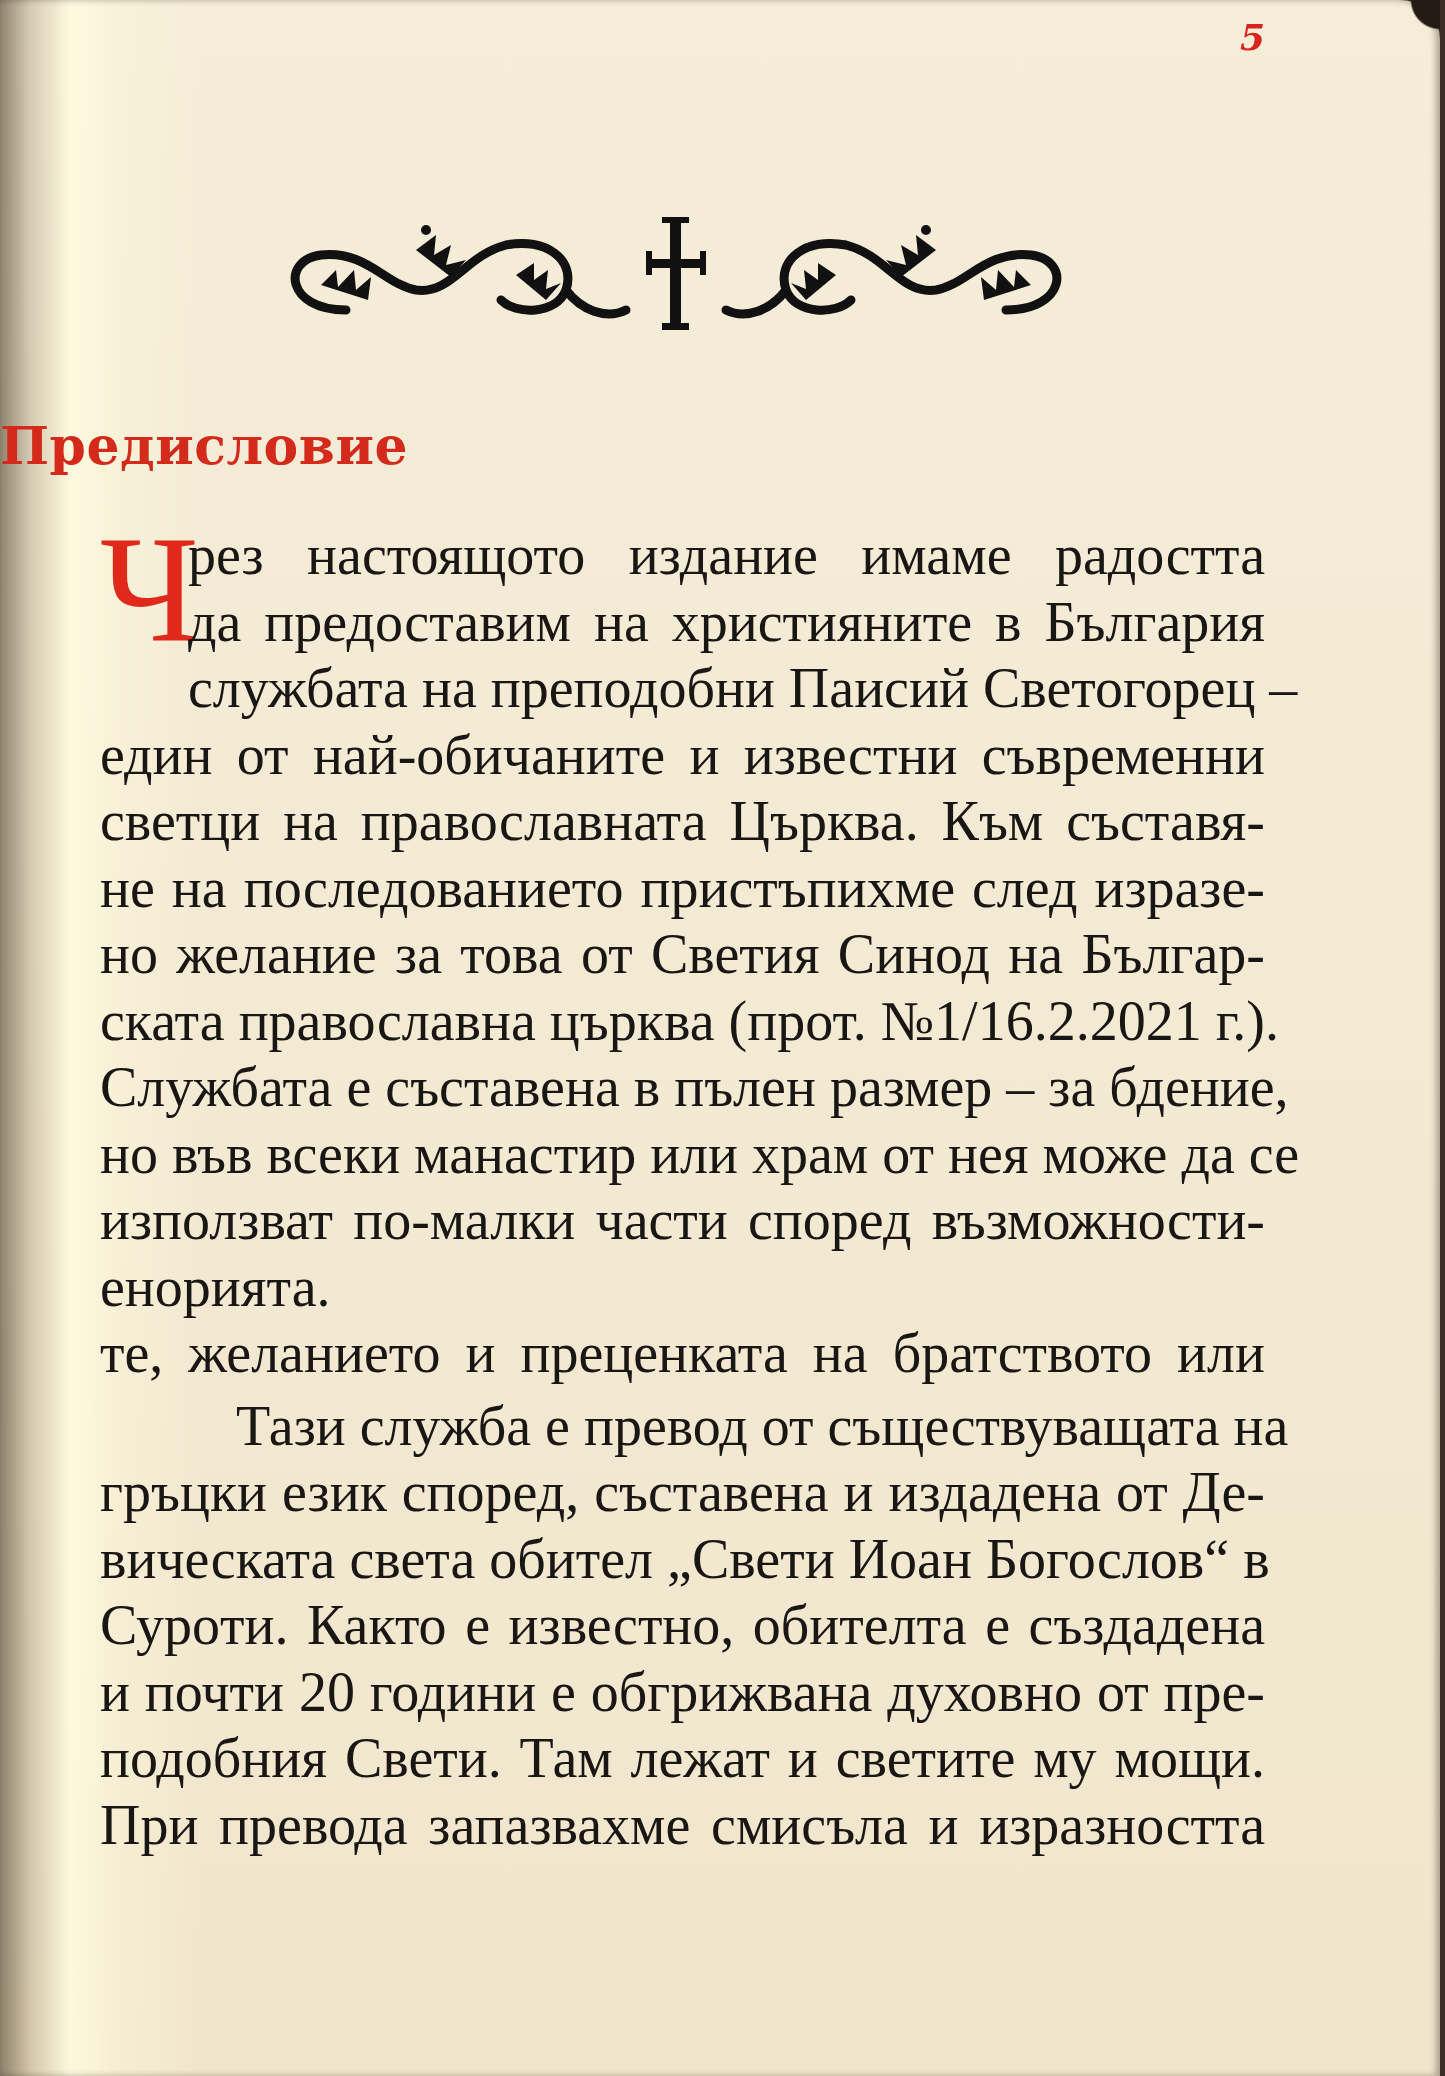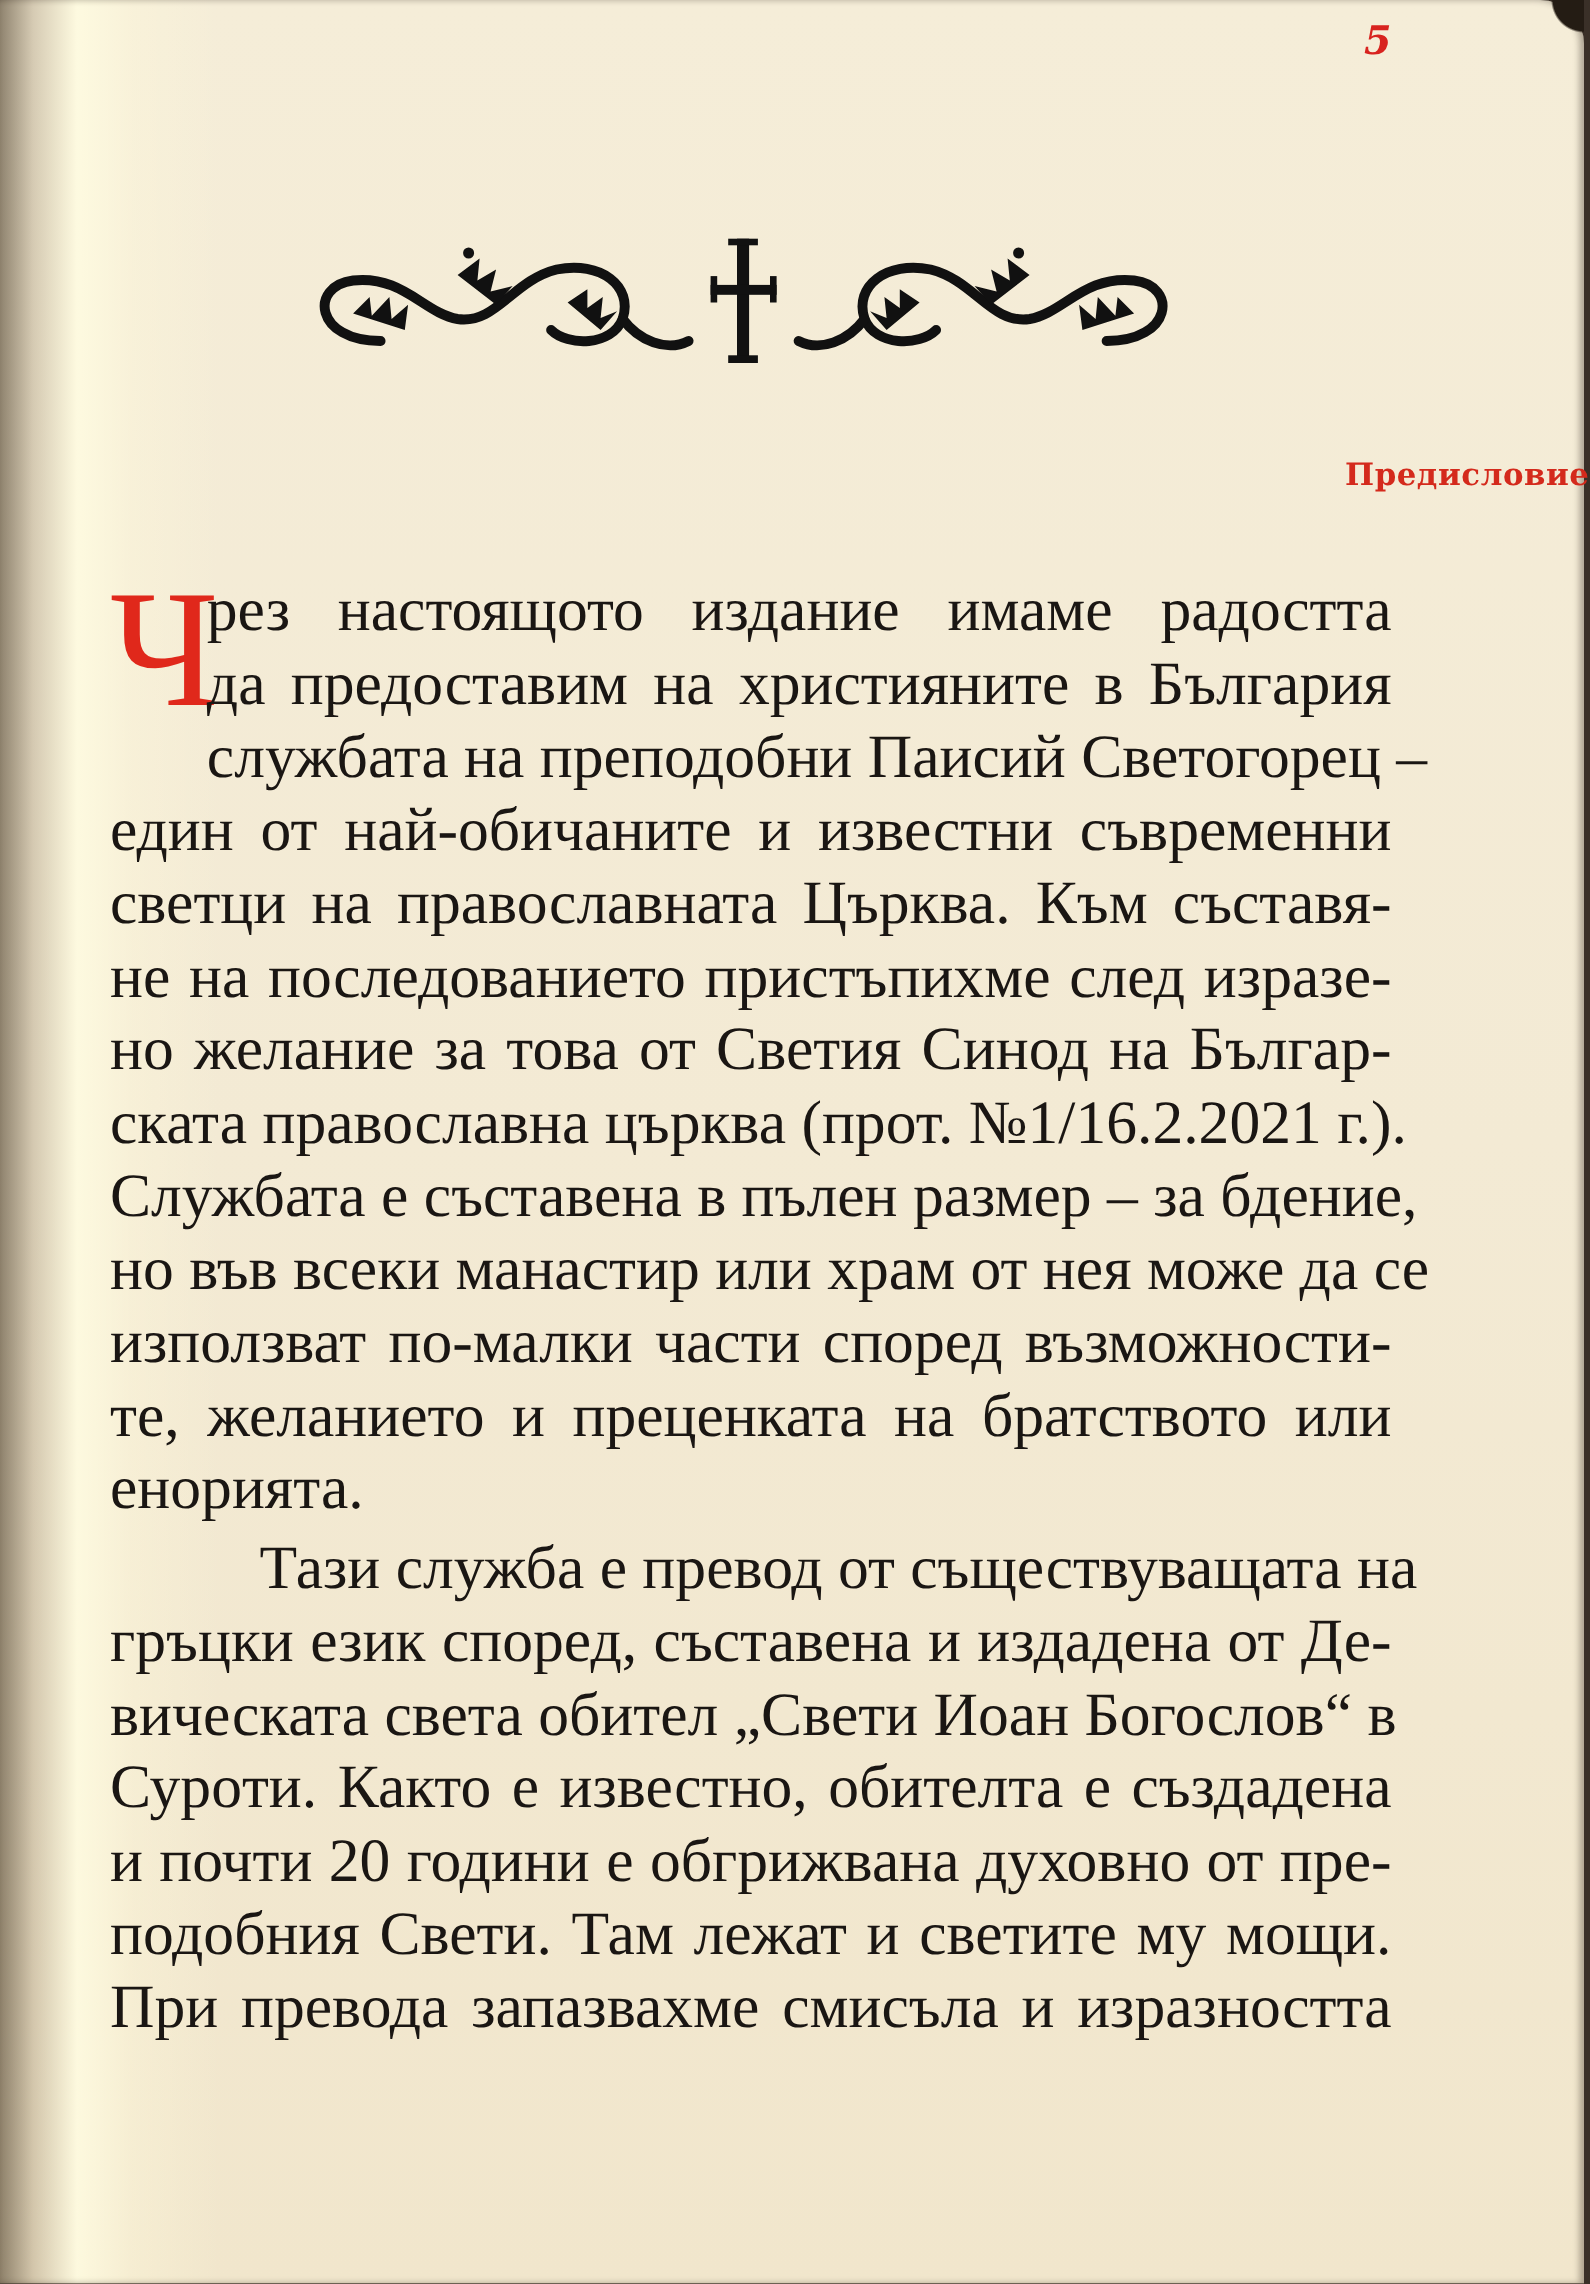--- a/index.html
+++ b/index.html
@@ -50,23 +50,23 @@
     left: 276px;
     top: 215px;
     width: 800px;
     height: 120px;
   }
   .title {
     position: absolute;
     left: 0;
     top: 415px;
     width: 1445px;
-    text-align: right;
+    text-align: left;
     font-family: "DejaVu Serif", serif;
-    font-size: 28px;
+    font-size: 52px;
     font-weight: bold;
     color: #d42a1c;
     letter-spacing: 0.5px;
   }
   .body-text {
     position: absolute;
     left: 100px;
     top: 522px;
     width: 1165px;
     font-family: "Liberation Serif", serif;
@@ -156,22 +156,22 @@
       <span class="line" style="padding-left:88px">да предоставим на християните в България</span>
       <span class="line">службата на преподобни Паисий Светогорец –</span>
       <span class="line">един от най-обичаните и известни съвременни</span>
       <span class="line">светци на православната Църква. Към съставя-</span>
       <span class="line">не на последованието пристъпихме след изразе-</span>
       <span class="line">но желание за това от Светия Синод на Българ-</span>
       <span class="line">ската православна църква (прот. №1/16.2.2021 г.).</span>
       <span class="line">Службата е съставена в пълен размер – за бдение,</span>
       <span class="line">но във всеки манастир или храм от нея може да се</span>
       <span class="line">използват по-малки части според възможности-</span>
+      <span class="line last">енорията.</span>
       <span class="line">те, желанието и преценката на братството или</span>
-      <span class="line last">енорията.</span>
     </div>
     <div class="para2">
       <span class="line indent" style="padding-left:68px">Тази служба е превод от съществуващата на</span>
       <span class="line">гръцки език според, съставена и издадена от Де-</span>
       <span class="line">вическата света обител „Свети Иоан Богослов“ в</span>
       <span class="line">Сурoти. Както е известно, обителта е създадена</span>
       <span class="line">и почти 20 години е обгрижвана духовно от пре-</span>
       <span class="line">подобния Свети. Там лежат и светите му мощи.</span>
       <span class="line">При превода запазвахме смисъла и изразността</span>
     </div>

